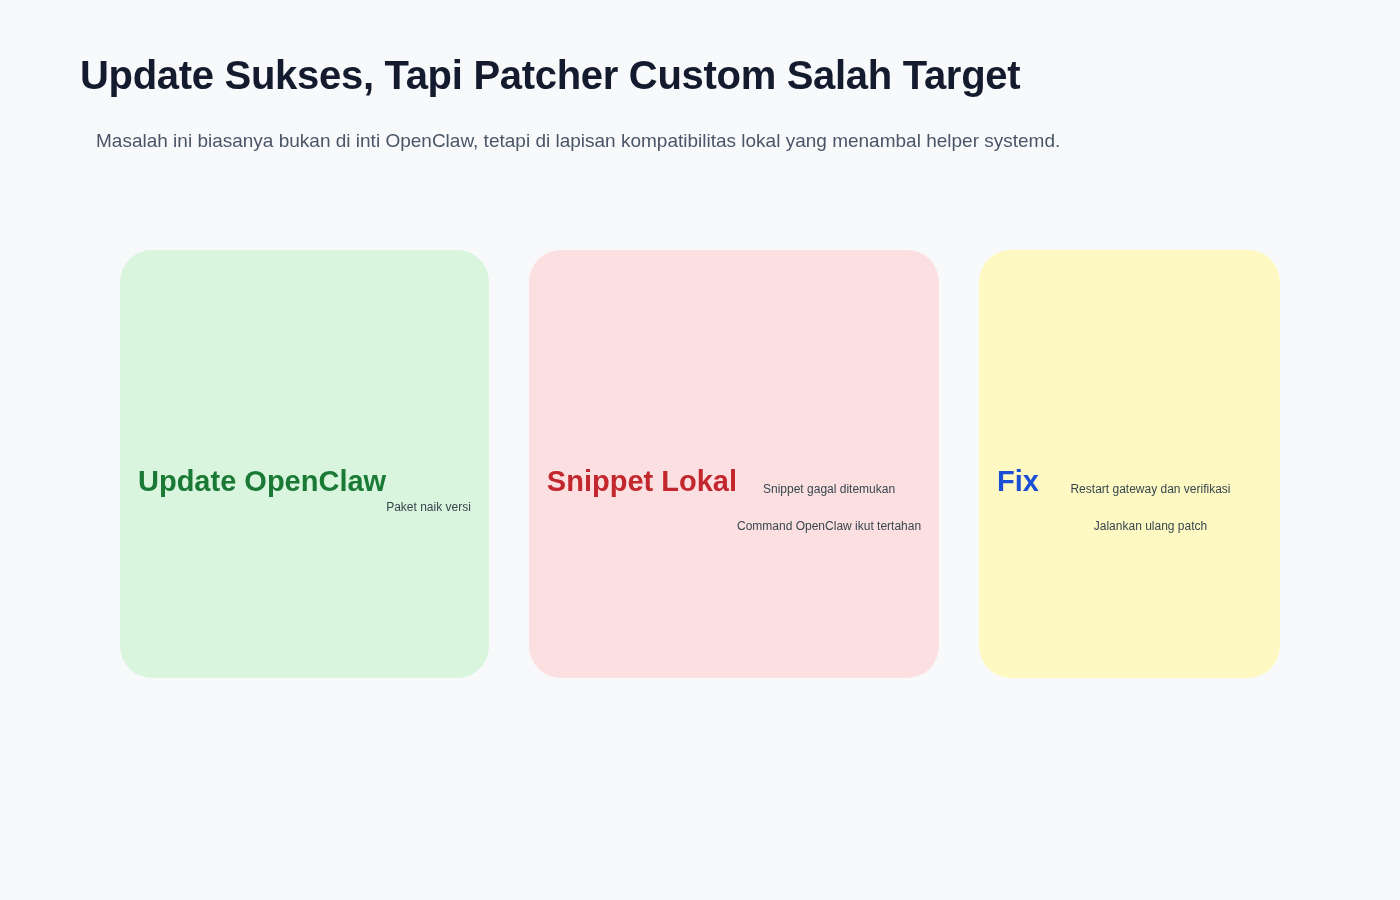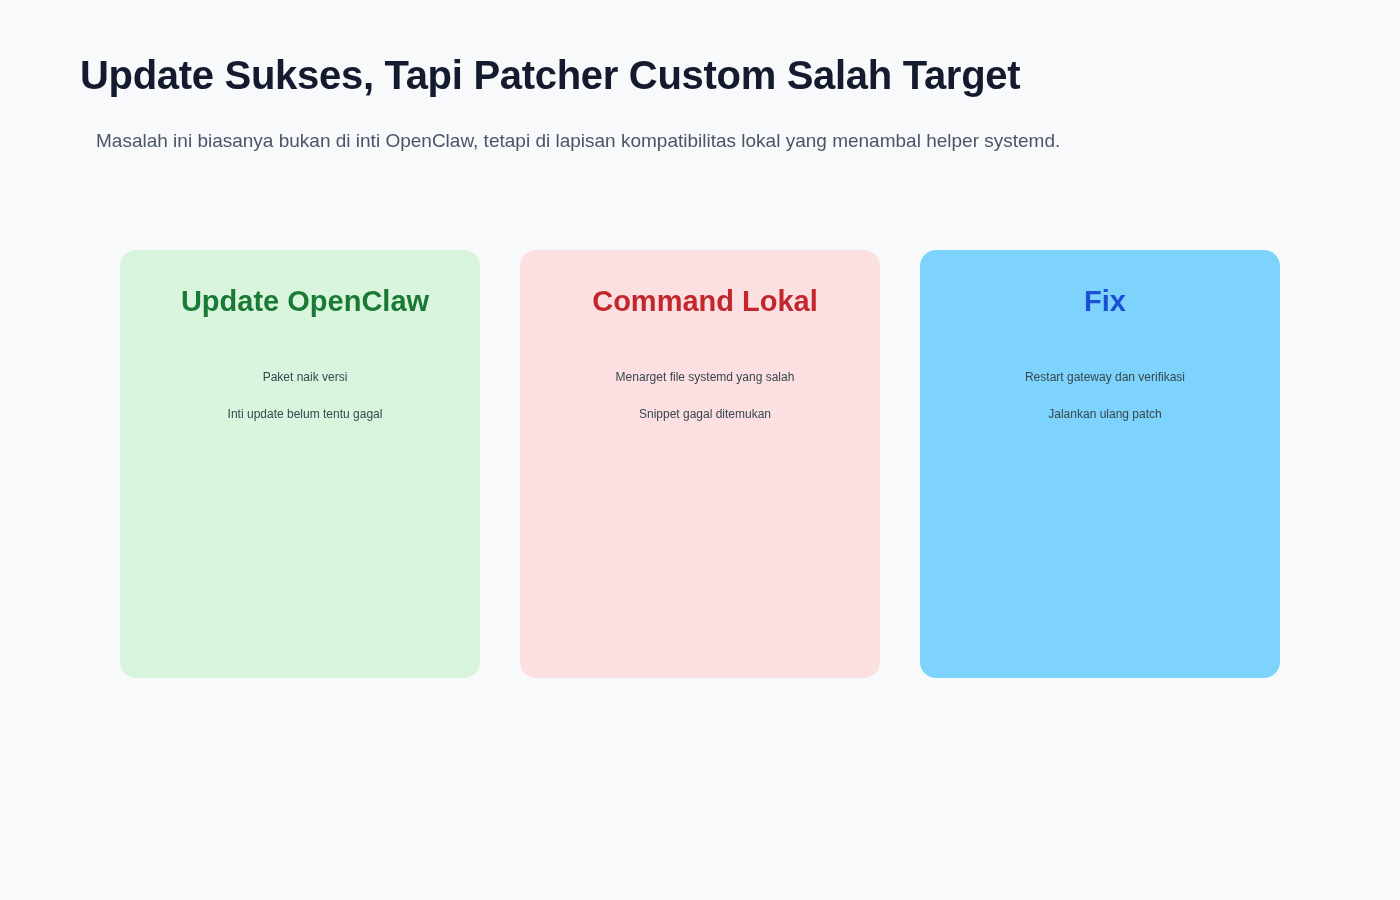--- a/index.html
+++ b/index.html
@@ -54,25 +54,25 @@
     left: 120px;
     top: 250px;
     width: 1160px;
     height: 428px;
     display: flex;
     flex-direction: row;
     gap: 40px;
   }
   .card {
     flex: 1 1 0;
-    border-radius: 16px;
+    border-radius: 32px;
     box-sizing: border-box;
-    padding: 34px 8px 0 18px;
+    padding: 34px 18px 0 18px;
     display: flex;
-    flex-direction: column;
+    flex-direction: row;
     align-items: center;
   }
   .card-title {
     margin: 0;
     font-size: 29px;
     line-height: 1.2;
     font-weight: bold;
     text-align: center;
     white-space: nowrap;
   }
@@ -93,48 +93,47 @@
   }
   .card-item:last-child {
     padding-bottom: 0;
   }
 
   
   .card--green  { background: #d9f5de; }
   .card--green .card-title  { color: #1a7a35; }
   .card--red    { background: #fcdfe0; }
   .card--red .card-title    { color: #c1272d; }
-  .card--blue   { background: #7dd3fc; }
+  .card--blue   { background: #fef9c3; }
   .card--blue .card-title   { color: #1a4fd6; }
 </style>
 </head>
 <body>
 
 <div class="page">
 
   <header class="header">
     <h1 class="page-title">Update Sukses, Tapi Patcher Custom Salah Target</h1>
     <p class="page-subtitle">Masalah ini biasanya bukan di inti OpenClaw, tetapi di lapisan kompatibilitas lokal yang menambal helper systemd.</p>
   </header>
 
   <section class="card-row">
 
     <article class="card card--green">
       <h2 class="card-title">Update OpenClaw</h2>
       <ul class="card-items">
         <li class="card-item">Paket naik versi</li>
-        <li class="card-item">Inti update belum tentu gagal</li>
       </ul>
     </article>
 
     <article class="card card--red">
-      <h2 class="card-title">Command Lokal</h2>
+      <h2 class="card-title">Snippet Lokal</h2>
       <ul class="card-items">
-        <li class="card-item">Menarget file systemd yang salah</li>
         <li class="card-item">Snippet gagal ditemukan</li>
+        <li class="card-item">Command OpenClaw ikut tertahan</li>
       </ul>
     </article>
 
     <article class="card card--blue">
       <h2 class="card-title">Fix</h2>
       <ul class="card-items">
         <li class="card-item">Restart gateway dan verifikasi</li>
         <li class="card-item">Jalankan ulang patch</li>
       </ul>
     </article>

